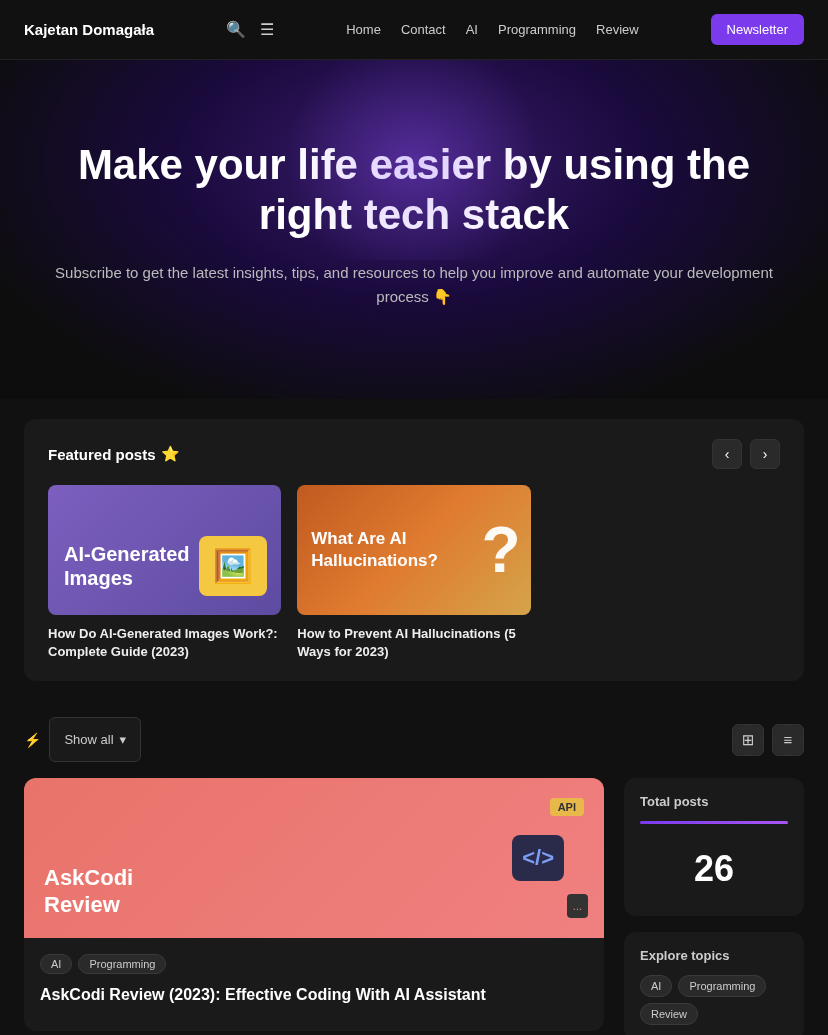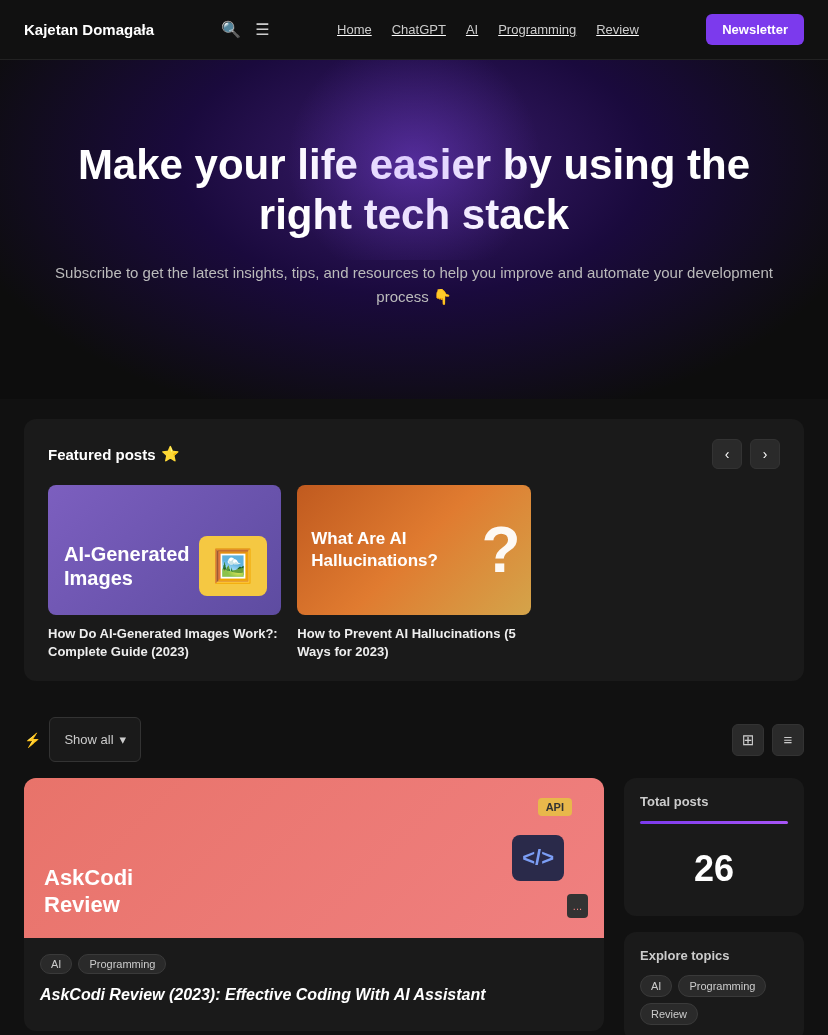--- a/index.html
+++ b/index.html
@@ -1,20 +1,20 @@
 <!DOCTYPE html>
 <html><head>
   <meta charset="utf-8">
   <style>
     * { margin: 0; padding: 0; box-sizing: border-box; }
     body { background: #111; color: #fff; font-family: -apple-system, BlinkMacSystemFont, 'Segoe UI', sans-serif; width: 828px; min-height: 1035px; overflow-x: hidden; }
 
     
     nav { display: flex; align-items: center; justify-content: space-between; padding: 14px 24px; background: #111; border-bottom: 1px solid #222; }
-    .newsletter-btn { background: #7c3aed; color: #fff; border: none; padding: 8px 16px; border-radius: 6px; font-size: 13px; font-weight: 700; cursor: pointer; }
+    .newsletter-btn { background: #7c3aed; color: #fff; border: none; padding: 8px 16px; border-radius: 6px; font-size: 13px; font-weight: 400; cursor: pointer; }
 
     
     .hero { background: radial-gradient(ellipse at 50% 30%, #3b1d6e 0%, #1a0a3d 40%, #0d0d0d 80%); padding: 80px 40px 60px; text-align: center; position: relative; }
     .hero-glow { position: absolute; top: 0; left: 50%; transform: translateX(-50%); width: 300px; height: 200px; background: radial-gradient(circle, rgba(140,80,255,0.3) 0%, transparent 70%); pointer-events: none; }
     .hero h1 { font-size: 42px; font-weight: 800; line-height: 1.2; margin-bottom: 20px; color: #fff; }
     .hero p { font-size: 15px; color: #bbb; line-height: 1.6; margin-bottom: 30px; }
     .hero-form { display: flex; justify-content: center; gap: 0; }
     .hero-input { width: 280px; padding: 11px 16px; background: #1a1a1a; border: 1px solid #333; border-right: none; border-radius: 6px 0 0 6px; color: #ccc; font-size: 13px; outline: none; }
     .hero-input::placeholder { color: #666; }
     .subscribe-btn { background: #7c3aed; color: #fff; border: none; padding: 11px 20px; border-radius: 0 6px 6px 0; font-size: 13px; font-weight: 700; cursor: pointer; letter-spacing: 0.5px; }
@@ -44,42 +44,42 @@
     .content-layout { display: flex; gap: 20px; }
     .posts-col { flex: 1; }
     .sidebar-col { width: 180px; flex-shrink: 0; }
 
     
     .post-card { background: #1a1a1a; border-radius: 12px; overflow: hidden; margin-bottom: 20px; cursor: pointer; }
     .post-img-askcodi { background: linear-gradient(135deg, #e8736a 0%, #f08080 100%); display: flex; align-items: center; justify-content: center; height: 160px; position: relative; overflow: hidden; }
     .post-body { padding: 16px; }
     .post-tags { display: flex; gap: 6px; margin-bottom: 10px; }
     .tag { background: #2a2a2a; border: 1px solid #3a3a3a; color: #ccc; font-size: 11px; padding: 3px 10px; border-radius: 20px; cursor: pointer; }
-    .post-title { font-size: 16px; font-weight: 700; color: #fff; line-height: 1.4; margin-bottom: 8px; font-style: italic; }
+    .post-title { font-size: 16px; font-weight: 700; color: #fff; line-height: 1.4; margin-bottom: 8px; }
 
     
     .sidebar-widget { background: #1a1a1a; border-radius: 12px; padding: 16px; margin-bottom: 16px; }
     .widget-title { font-size: 13px; font-weight: 600; color: #ccc; margin-bottom: 12px; }
     .total-count { font-size: 36px; font-weight: 700; color: #fff; text-align: center; padding: 10px 0; }
     .total-bar { height: 3px; background: linear-gradient(90deg, #7c3aed, #a855f7); border-radius: 2px; margin-bottom: 14px; }
     .topics-list { display: flex; flex-wrap: wrap; gap: 6px; }
     .topic-tag { background: #2a2a2a; border: 1px solid #3a3a3a; color: #ccc; font-size: 11px; padding: 4px 10px; border-radius: 20px; cursor: pointer; }
   </style>
 </head>
 <body>
 
 <nav>
   <span style="font-weight:700;font-size:15px;">Kajetan Domagała</span>
   <div style="display:flex;gap:14px;align-items:center;">
     <span style="color:#ccc;font-size:16px;cursor:pointer;">🔍</span>
     <span style="color:#ccc;font-size:16px;cursor:pointer;">☰</span>
   </div>
-  <div style="display:flex;gap:20px;text-decoration:underline;">
+  <div style="display:flex;gap:20px;">
     <a style="color:#ccc;font-size:13px;text-decoration:none;cursor:pointer;">Home</a>
-    <a style="color:#ccc;font-size:13px;text-decoration:none;cursor:pointer;">ChatGPT</a>
+    <a style="color:#ccc;font-size:13px;text-decoration:none;cursor:pointer;">Contact</a>
     <a style="color:#ccc;font-size:13px;text-decoration:none;cursor:pointer;">AI</a>
     <a style="color:#ccc;font-size:13px;text-decoration:none;cursor:pointer;">Programming</a>
     <a style="color:#ccc;font-size:13px;text-decoration:none;cursor:pointer;">Review</a>
   </div>
   <button class="newsletter-btn">Newsletter</button>
 </nav>
 
 <div class="hero">
   <div class="hero-glow"></div>
   <h1>Make your life easier by using the right tech stack</h1>
@@ -153,21 +153,21 @@
 
   <div class="content-layout">
 
     <div class="posts-col">
 
       <div class="post-card">
         <div class="post-img-askcodi" style="position:relative;">
           <div style="position:absolute;left:20px;bottom:20px;">
             <div style="color:#fff;font-size:22px;font-weight:800;line-height:1.2;">AskCodi<br>Review</div>
           </div>
-          <div style="position:absolute;right:32px;top:20px;">
+          <div style="position:absolute;right:20px;top:20px;">
             <div style="background:#e8b84b;color:#333;font-size:11px;font-weight:800;padding:3px 8px;border-radius:4px;">API</div>
           </div>
           <div style="position:absolute;right:40px;center:50%;top:50%;transform:translateY(-50%);">
             <div style="background:#2a2a4a;border-radius:8px;padding:10px;color:#7c9ef5;font-size:22px;font-weight:800;">&lt;/&gt;</div>
           </div>
           <div style="position:absolute;right:16px;bottom:20px;display:flex;gap:4px;">
             <div style="background:#333;border-radius:4px;padding:6px;color:#f08080;font-size:11px;">...</div>
           </div>
         </div>
         <div class="post-body">

